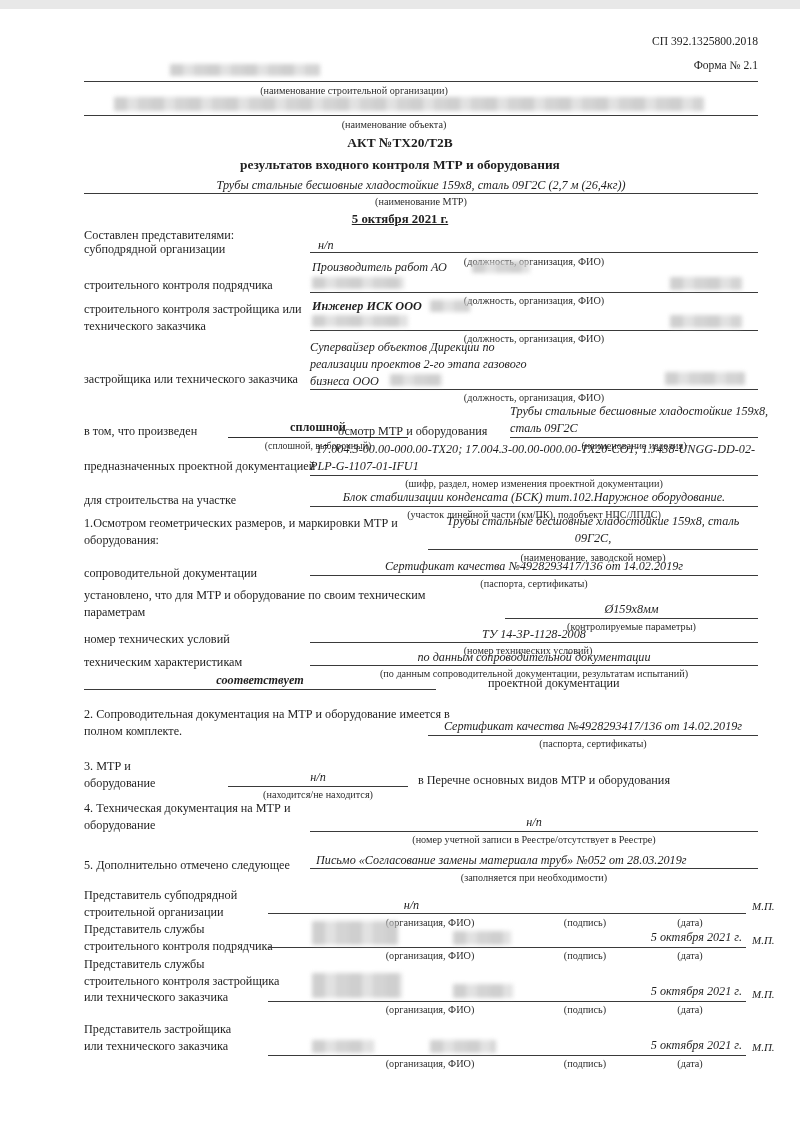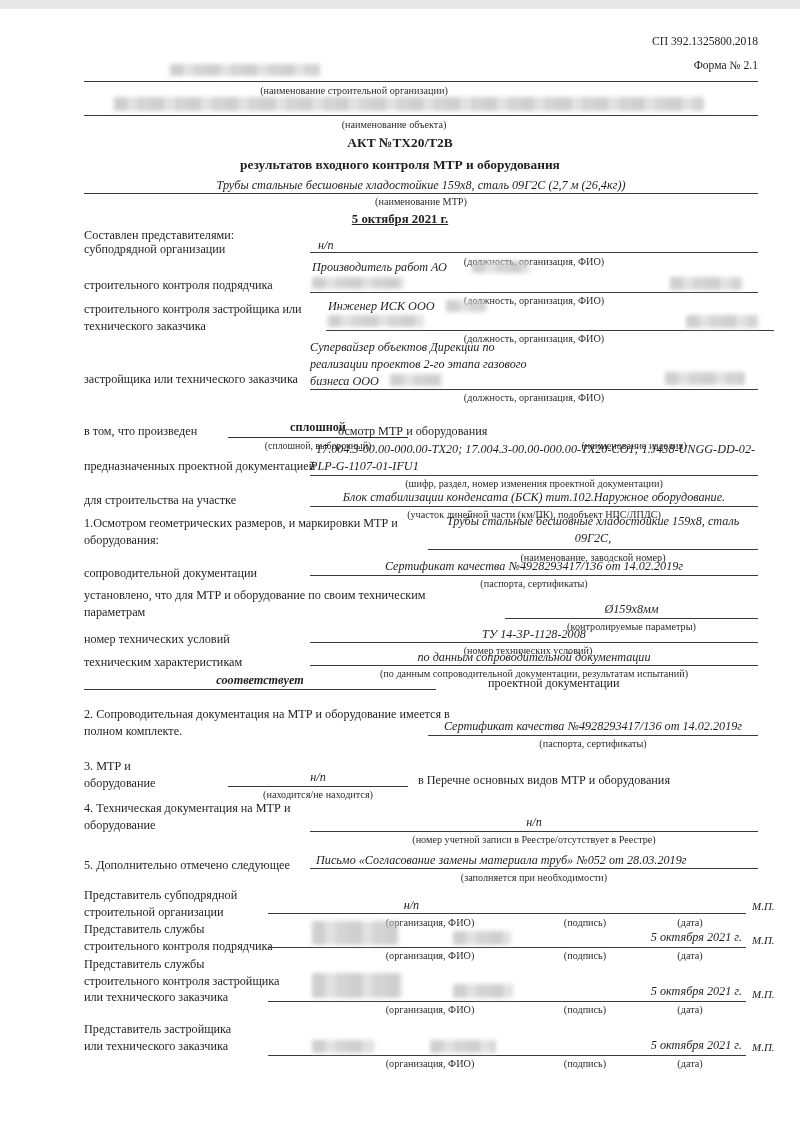--- a/index.html
+++ b/index.html
@@ -59,21 +59,21 @@
     <span class="redact" style="left:162px; top:2px; width:58px; height:12px;"></span>
     <span class="redact" style="left:2px; top:18px; width:92px; height:12px;"></span>
     <span class="redact" style="left:360px; top:18px; width:72px; height:13px;"></span>
   </div>
   <div class="t cap" style="left:310px; top:286px; width:448px;">(должность, организация, ФИО)</div>
 
   <div class="t" style="left:84px; top:292px; line-height:16.5px;">
     <div>строительного контроля застройщика или</div>
     <div>технического заказчика</div>
   </div>
-  <div class="t" style="left:326px; top:289px; width:448px; height:32px; border-bottom:1.3px solid #3a3a3a;">
+  <div class="t" style="left:310px; top:289px; width:448px; height:32px; border-bottom:1.3px solid #3a3a3a;font-weight:bold;">
     <span class="i" style="position:absolute; left:2px; top:0;">Инженер ИСК ООО</span>
     <span class="redact" style="left:120px; top:2px; width:40px; height:12px;"></span>
     <span class="redact" style="left:2px; top:17px; width:96px; height:12px;"></span>
     <span class="redact" style="left:360px; top:17px; width:72px; height:13px;"></span>
   </div>
   <div class="t cap" style="left:310px; top:324px; width:448px;">(должность, организация, ФИО)</div>
 
   <div class="t nw" style="left:84px; top:362px;">застройщика или технического заказчика</div>
   <div class="t" style="left:310px; top:330px; width:448px; height:50px; border-bottom:1.3px solid #3a3a3a;">
     <div class="i line2">Супервайзер объектов Дирекции по</div>
@@ -81,20 +81,24 @@
     <div class="i line2">бизнеса ООО</div>
     <span class="redact" style="left:80px; top:35px; width:52px; height:12px;"></span>
     <span class="redact" style="left:355px; top:33px; width:80px; height:13px;"></span>
   </div>
   <div class="t cap" style="left:310px; top:383px; width:448px;">(должность, организация, ФИО)</div>
 
   <div class="t nw" style="left:84px; top:414px;">в том, что произведен</div>
   <div class="t ctr b" style="left:228px; top:410px; width:180px; height:18px; border-bottom:1.6px solid #2e2e2e;">сплошной</div>
   <div class="t cap" style="left:228px; top:431px; width:180px; font-size:9.8px;">(сплошной, выборочный)</div>
   <div class="t nw" style="left:338px; top:414px;">осмотр МТР и оборудования</div>
+  <div class="t" style="left:510px; top:394px; width:248px; height:34px; border-bottom:1.3px solid #3a3a3a;">
+    <div class="i line2 nw">Трубы стальные бесшовные хладостойкие  159х8,</div>
+    <div class="i line2">сталь 09Г2С</div>
+  </div>
   <div class="t cap" style="left:510px; top:431px; width:248px;">(наименование изделия)</div>
 
   <div class="t nw" style="left:84px; top:449px;">предназначенных проектной документацией</div>
   <div class="t" style="left:310px; top:432px; width:448px; height:34px; border-bottom:1.3px solid #3a3a3a;">
     <div class="i line2" style="margin-left:6px;">17.004.3-00.00-000.00-ТХ20; 17.004.3-00.00-000.00-ТХ20-СО1; 1.J438-UNGG-DD-02-</div>
     <div class="i line2">PLP-G-1107-01-IFU1</div>
   </div>
   <div class="t cap" style="left:310px; top:469px; width:448px;">(шифр, раздел, номер изменения проектной документации)</div>
 
   <div class="t nw" style="left:84px; top:483px;">для строительства на участке</div>

